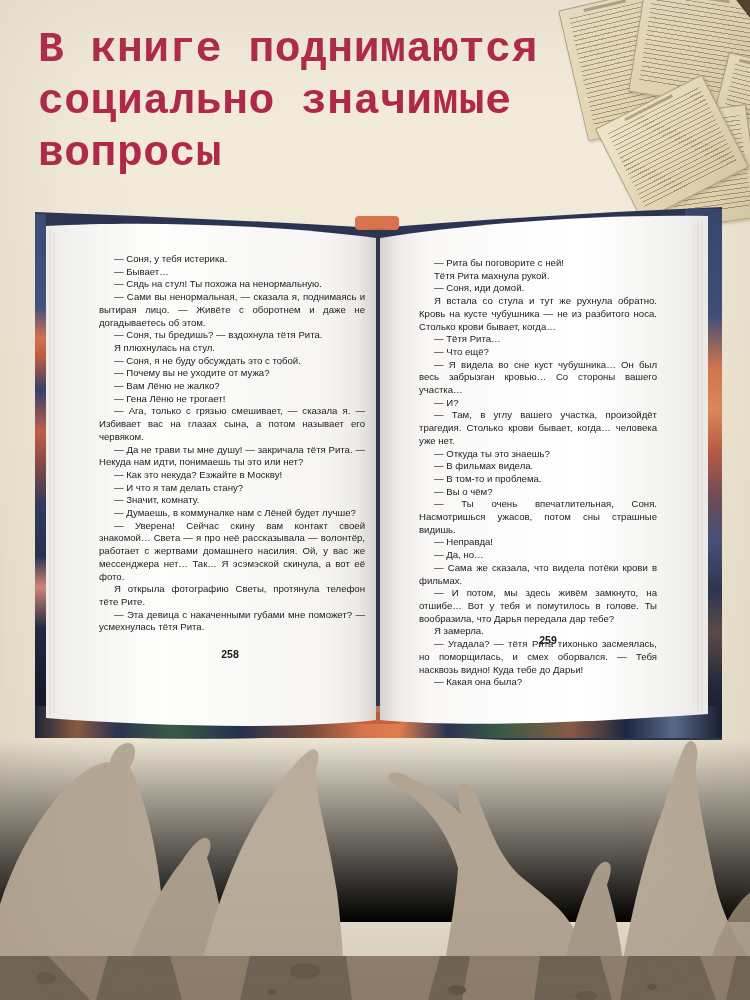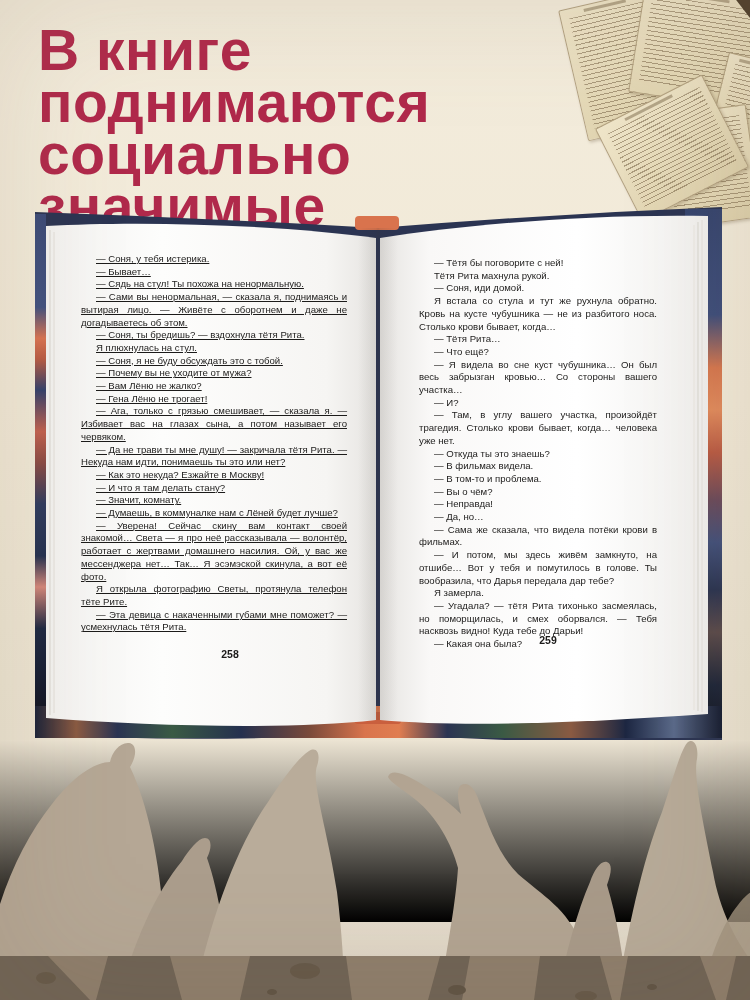--- a/index.html
+++ b/index.html
@@ -4,22 +4,22 @@
 <style>
   html,body{margin:0;padding:0;background:#e9e1d0;}
   .stage{
     position:relative;width:750px;height:1000px;overflow:hidden;
     background:linear-gradient(180deg,#f3ecdc 0%,#f1e9d7 40%,#ece4d2 68%,#e7decd 100%);
     font-family:"Liberation Sans",sans-serif;
   }
   
   .headline{
     position:absolute;left:38px;top:24px;width:560px;
-    font-family:Liberation Sans, sans-serif;font-weight:700;
-    font-size:57px;line-height:52px;color:#b0294b;letter-spacing:.5px;
+    font-family:Liberation Mono, monospace;font-weight:700;
+    font-size:43px;line-height:52px;color:#b0294b;letter-spacing:.5px;
   }
   
   .papers{position:absolute;right:0;top:-8px;width:210px;height:240px;}
   .paper{
     position:absolute;background:linear-gradient(160deg,#efe5c9,#ddd0ab);
     border:1px solid #b3a281;box-shadow:1px 2px 3px rgba(90,70,45,.25);
     border-radius:2px;
   }
   .paper::before{
     content:"";position:absolute;inset:9px 7px 10px 8px;
@@ -39,21 +39,21 @@
     position:absolute;right:0;top:0;width:0;height:0;
     border-left:20px solid transparent;border-top:26px solid #4e3d2b;
   }
   
   .book{position:absolute;left:30px;top:200px;width:695px;height:548px;}
   .page-text{
     position:absolute;color:#1c1b1a;font-size:9.6px;line-height:12.7px;
     text-align:justify;
   }
   .page-text p{margin:0;text-indent:15px;}
-  .pt-left{left:81px;top:253px;width:266px;text-decoration:underline;}
+  .pt-left{left:99px;top:253px;width:266px;}
   .pt-right{left:419px;top:257px;width:238px;}
   .page-num{
     position:absolute;text-align:center;font-weight:bold;
     font-size:10.5px;color:#1c1b1a;
   }
   .pn-left{left:97px;top:648px;width:266px;}
   .pn-right{left:419px;top:634px;width:258px;}
   
   .hands{position:absolute;left:0;top:740px;width:750px;height:260px;}
   
@@ -192,33 +192,34 @@
       <p>— Да не трави ты мне душу! — закричала тётя Рита. — Некуда нам идти, понимаешь ты это или нет?</p>
       <p>— Как это некуда? Езжайте в Москву!</p>
       <p>— И что я там делать стану?</p>
       <p>— Значит, комнату.</p>
       <p>— Думаешь, в коммуналке нам с Лёней будет лучше?</p>
       <p>— Уверена! Сейчас скину вам контакт своей знакомой… Света — я про неё рассказывала — волонтёр, работает с жертвами домашнего насилия. Ой, у вас же мессенджера нет… Так… Я эсэмэской скинула, а вот её фото.</p>
       <p>Я открыла фотографию Светы, протянула телефон тёте Рите.</p>
       <p>— Эта девица с накаченными губами мне поможет? — усмехнулась тётя Рита.</p>
     </div>
   <div class="page-text pt-right">
-      <p>— Тётя бы поговорите с ней!</p>
+      <p>— Рита бы поговорите с ней!</p>
       <p>Тётя Рита махнула рукой.</p>
       <p>— Соня, иди домой.</p>
       <p>Я встала со стула и тут же рухнула обратно. Кровь на кусте чубушника — не из разбитого носа. Столько крови бывает, когда…</p>
       <p>— Тётя Рита…</p>
       <p>— Что ещё?</p>
       <p>— Я видела во сне куст чубушника… Он был весь забрызган кровью… Со стороны вашего участка…</p>
       <p>— И?</p>
       <p>— Там, в углу вашего участка, произойдёт трагедия. Столько крови бывает, когда… человека уже нет.</p>
       <p>— Откуда ты это знаешь?</p>
       <p>— В фильмах видела.</p>
       <p>— В том-то и проблема.</p>
       <p>— Вы о чём?</p>
+      <p>— Ты очень впечатлительная, Соня. Насмотришься ужасов, потом сны страшные видишь.</p>
       <p>— Неправда!</p>
       <p>— Да, но…</p>
       <p>— Сама же сказала, что видела потёки крови в фильмах.</p>
       <p>— И потом, мы здесь живём замкнуто, на отшибе… Вот у тебя и помутилось в голове. Ты вообразила, что Дарья передала дар тебе?</p>
       <p>Я замерла.</p>
       <p>— Угадала? — тётя Рита тихонько засмеялась, но поморщилась, и смех оборвался. — Тебя насквозь видно! Куда тебе до Дарьи!</p>
       <p>— Какая она была?</p>
     </div>
   <div class="page-num pn-left">258</div>
   <div class="page-num pn-right">259</div>

